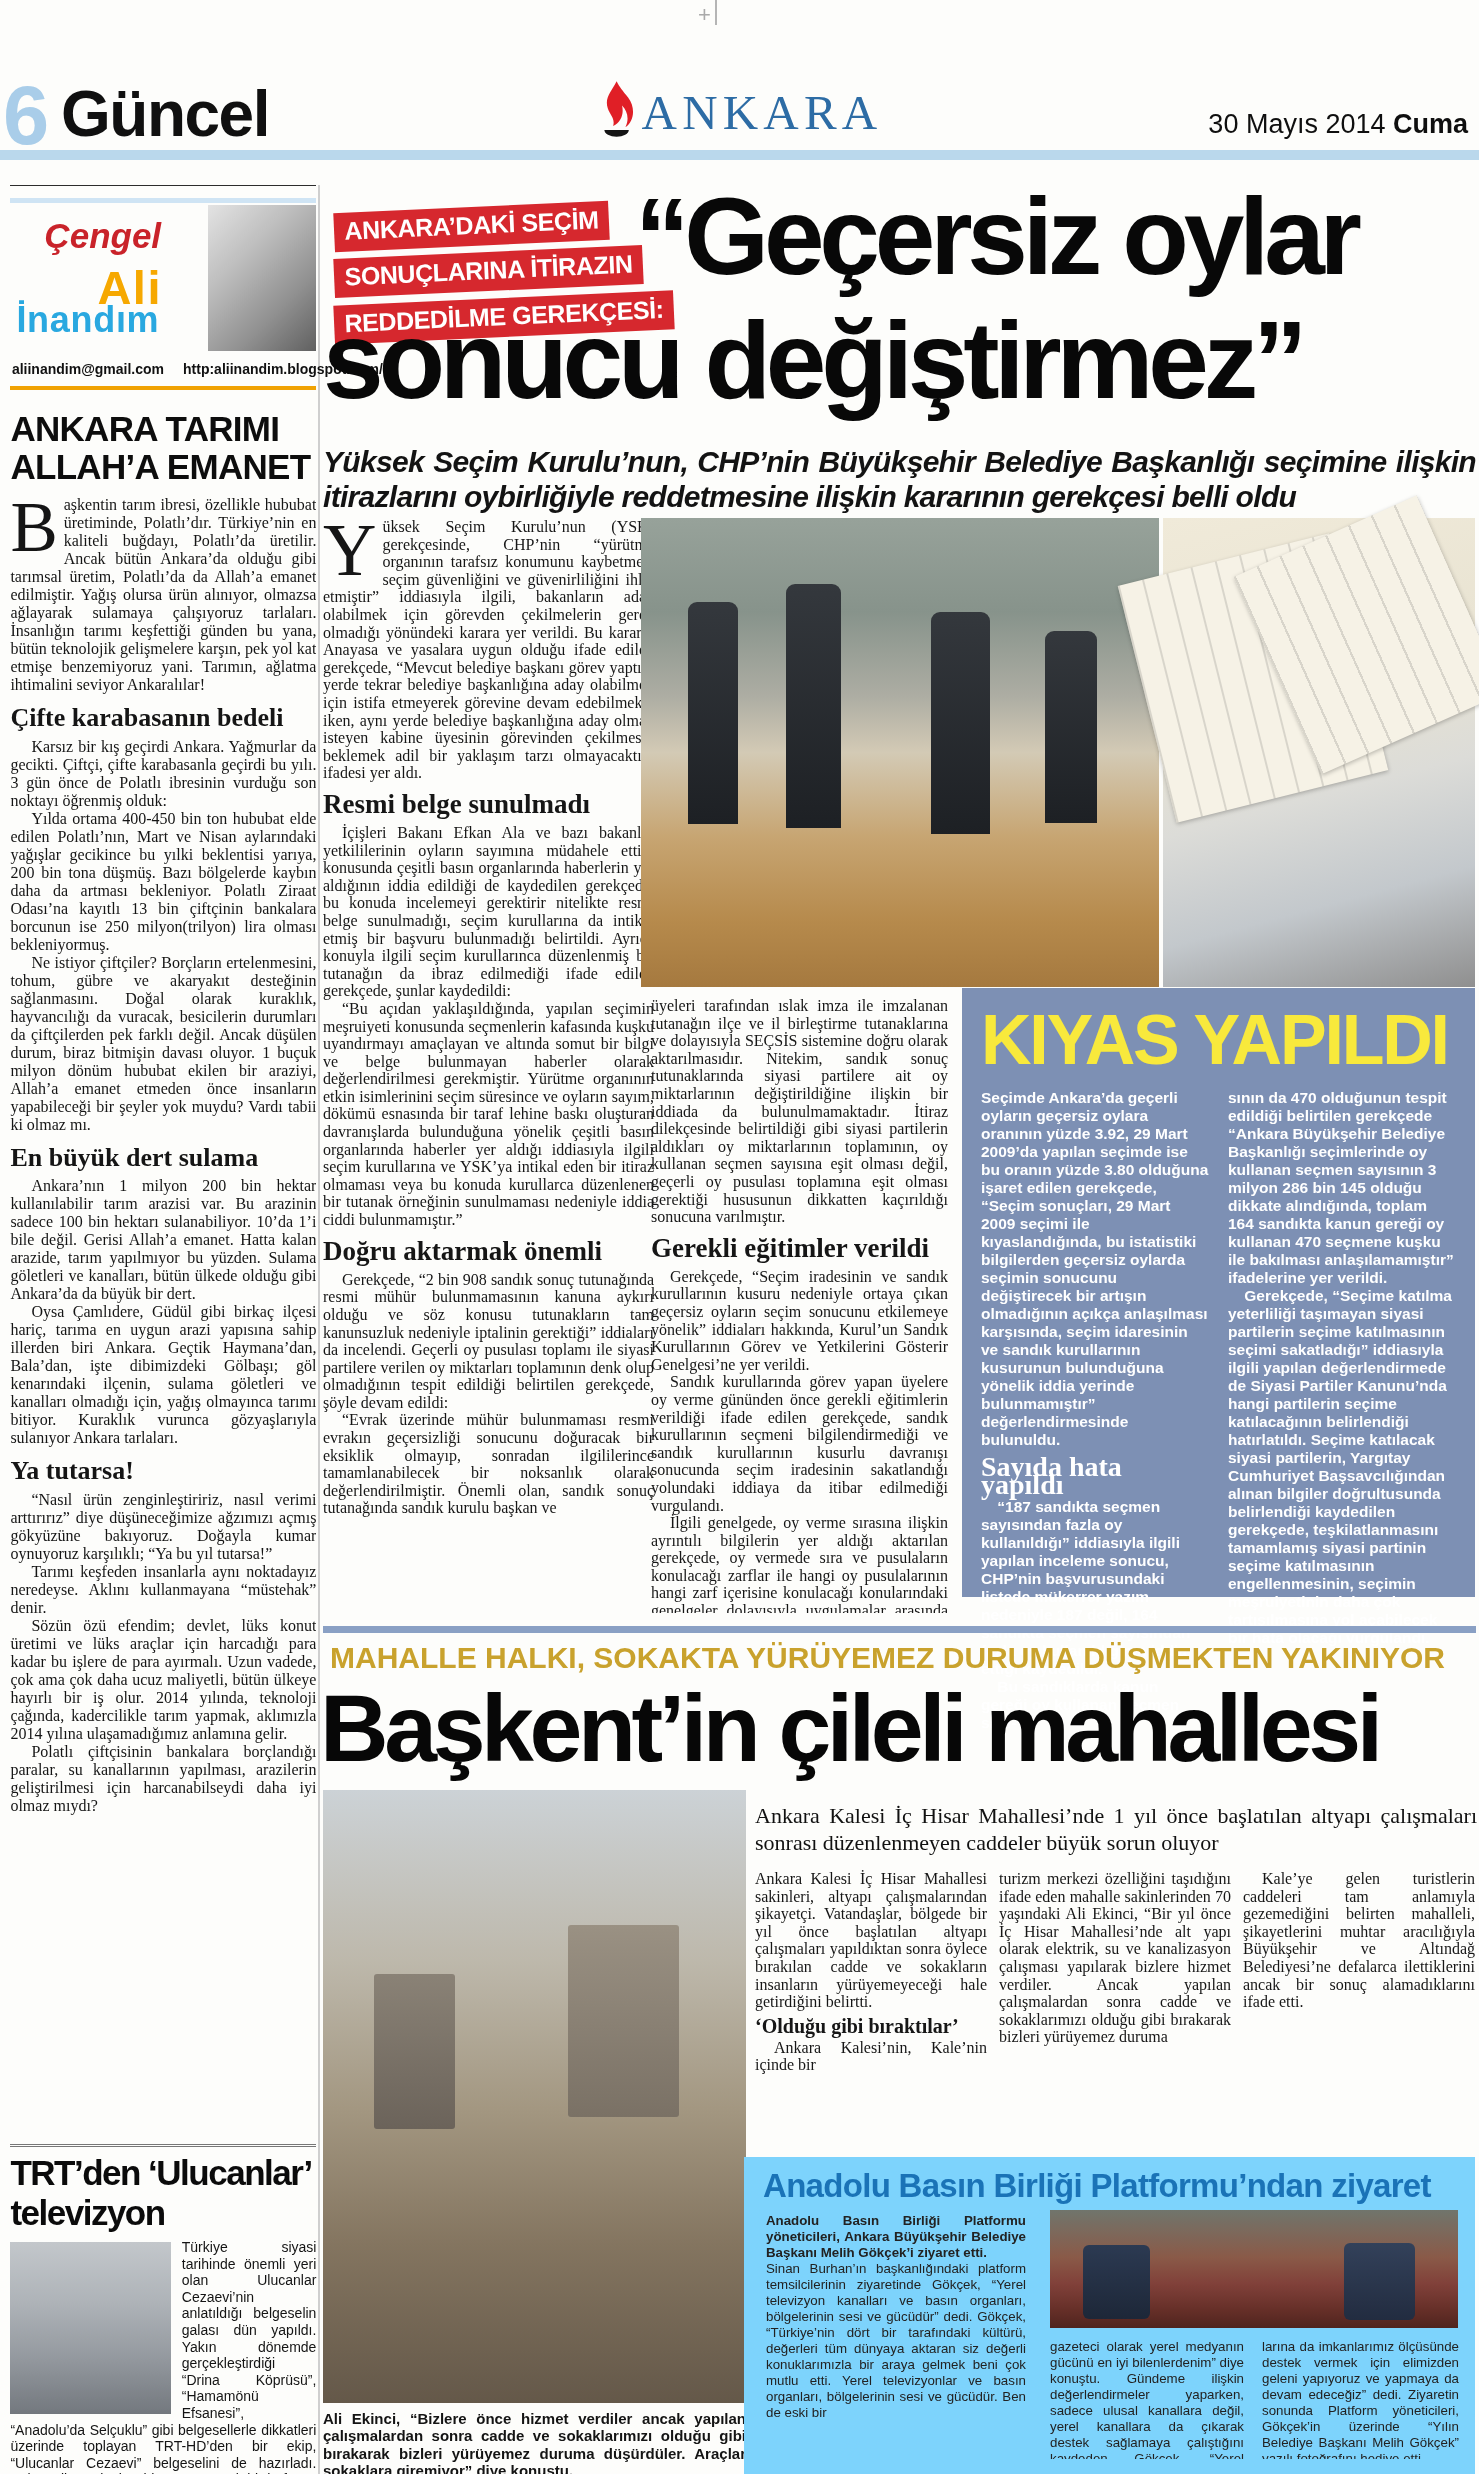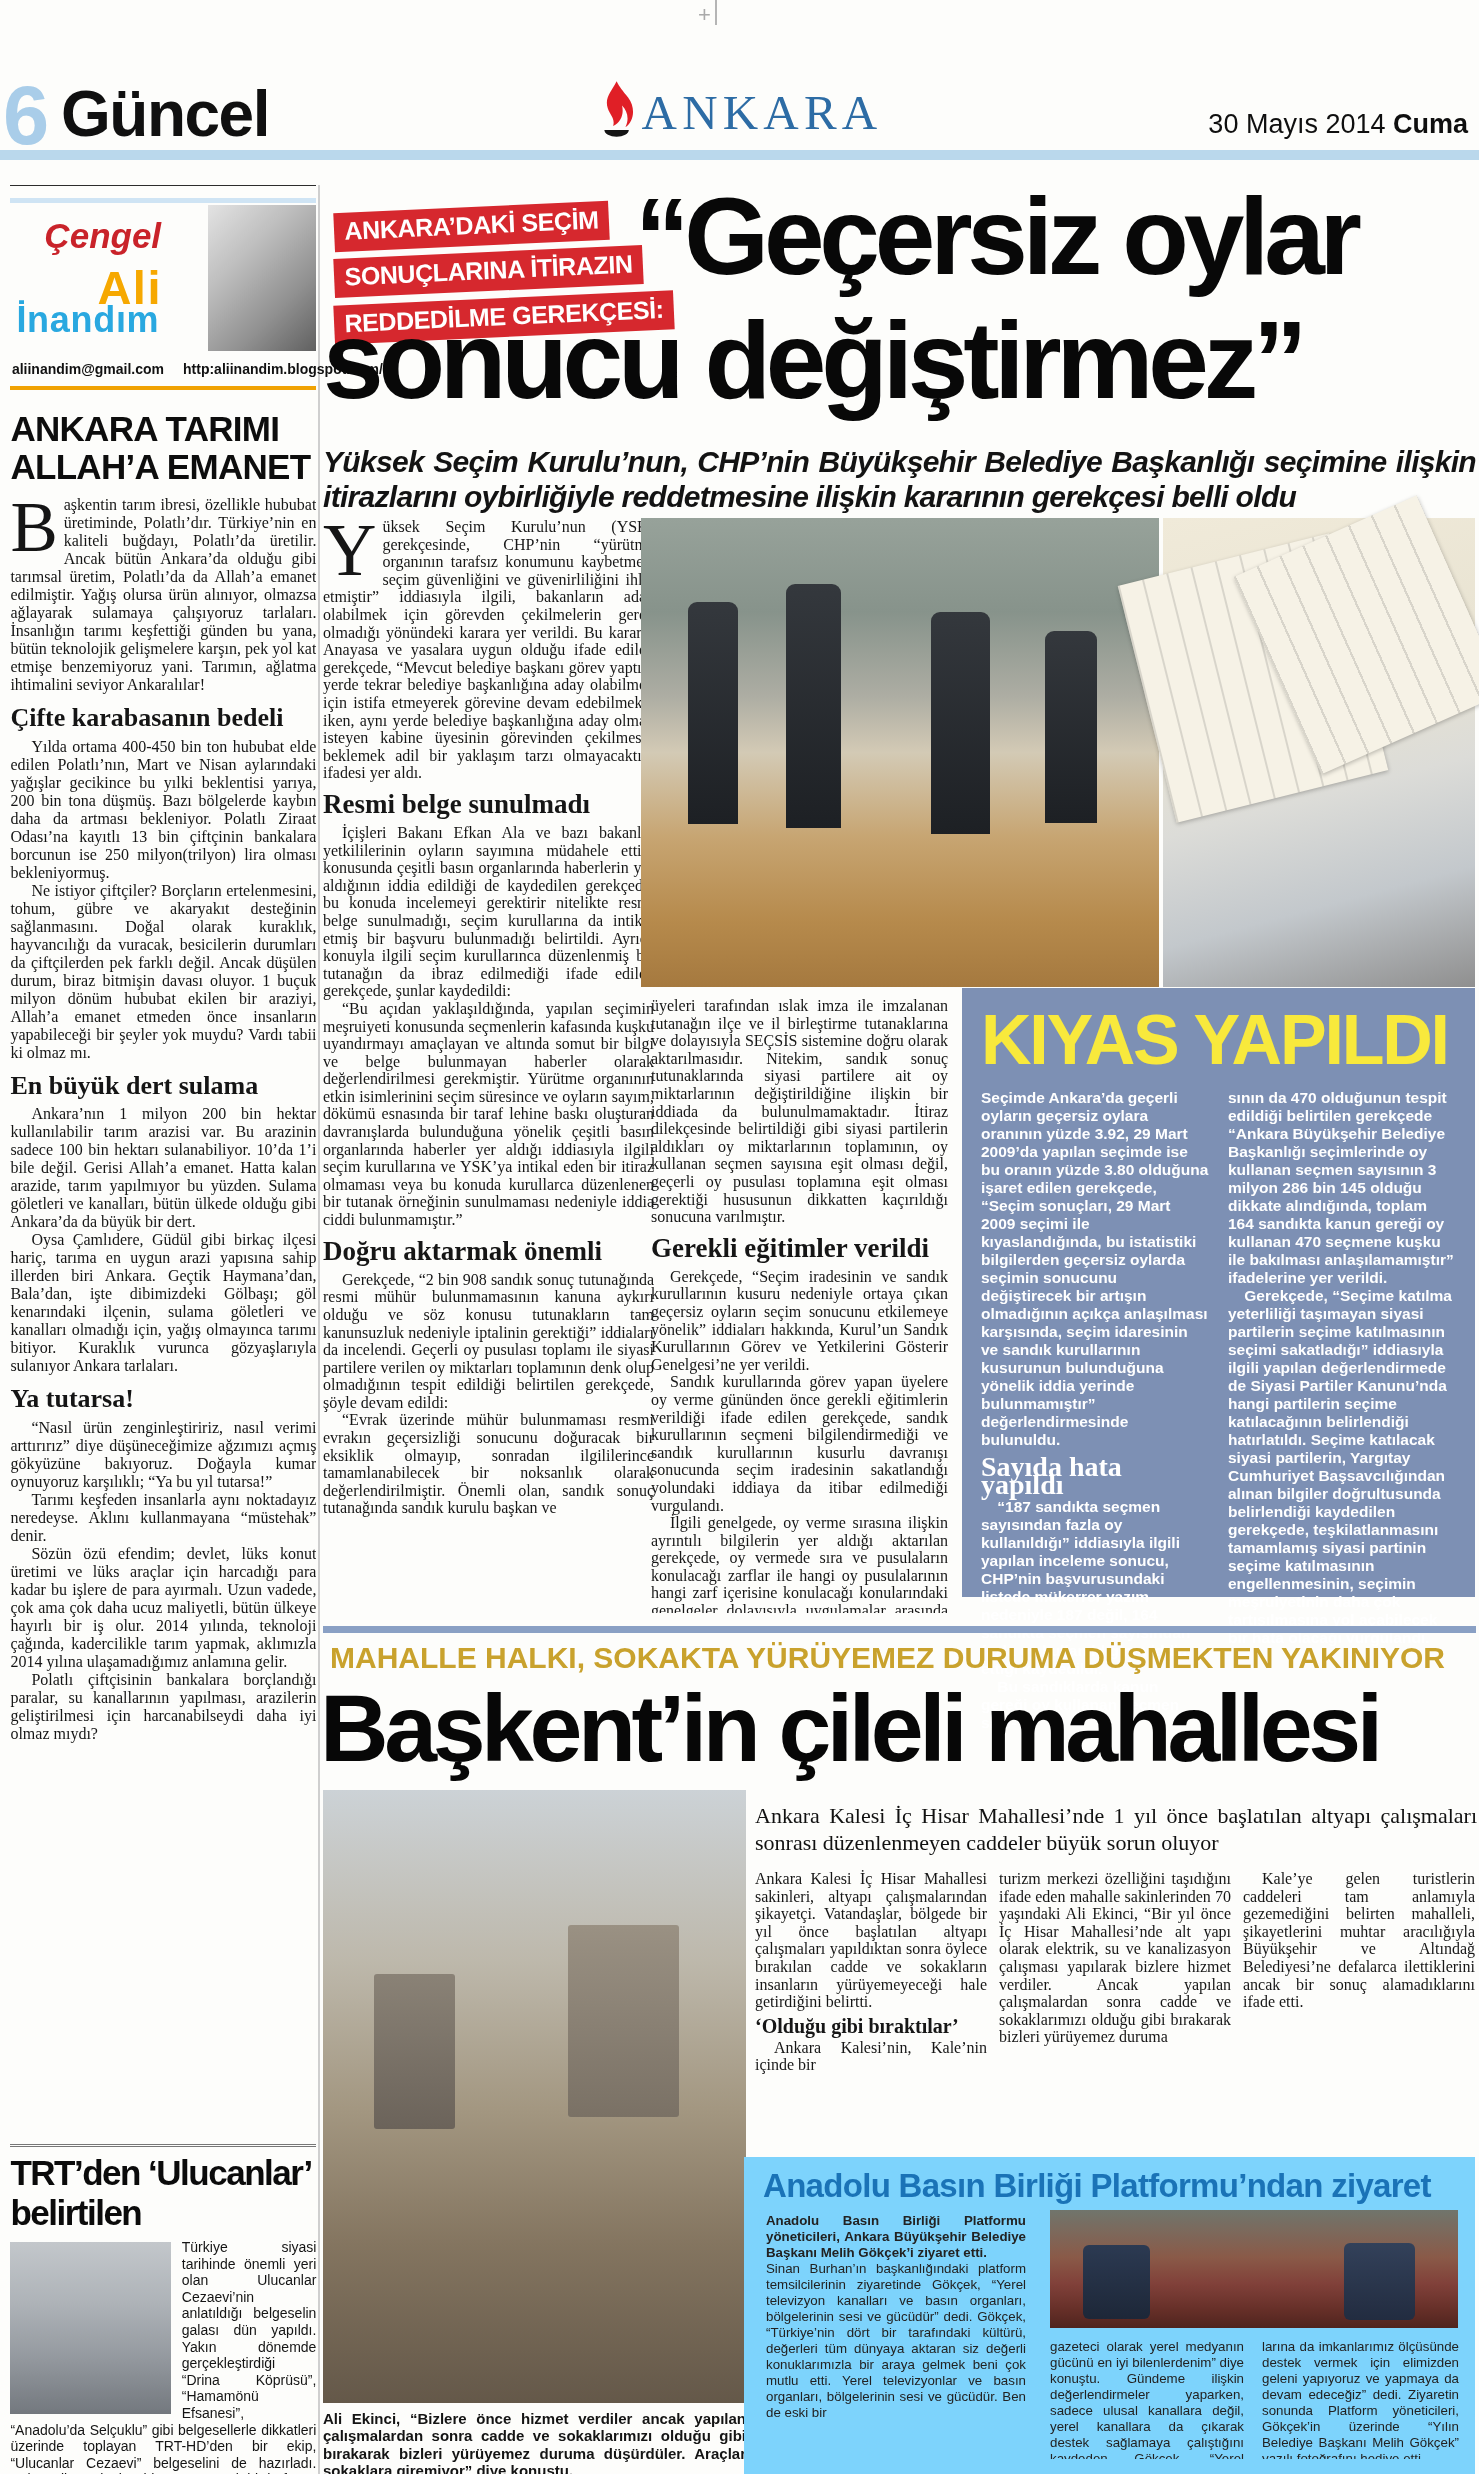--- a/index.html
+++ b/index.html
@@ -140,35 +140,36 @@
       <div class="mast-contact">
         <span>aliinandim@gmail.com</span>
         <span>http:aliinandim.blogspot.com/</span>
       </div>
       <div class="mast-rule"></div>
     </div>
     <div class="cengel-hl">ANKARA TARIMI ALLAH’A EMANET</div>
     <div id="cengel-body" class="colbody serif just">
       <p class="nodent"><span class="dc serif">B</span><span>aşkentin tarım ibresi, özellikle hububat üretiminde, Polatlı’dır. Türkiye’nin en kaliteli buğdayı, Polatlı’da üretilir. Ancak bütün Ankara’da olduğu gibi tarımsal üretim, Polatlı’da da Allah’a emanet edilmiştir. Yağış olursa ürün alınıyor, olmazsa ağlayarak sulamaya çalışıyoruz tarlaları. İnsanlığın tarımı keşfettiği günden bu yana, bütün teknolojik gelişmelere karşın, pek yol kat etmişe benzemiyoruz yani. Tarımın, ağlatma ihtimalini seviyor Ankaralılar!</span></p>
       <div class="sub1">Çifte karabasanın bedeli</div>
+      <p>Karsız bir kış geçirdi Ankara. Yağmurlar da gecikti. Çiftçi, çifte karabasanla geçirdi bu yılı. 3 gün önce de Polatlı ibresinin vurduğu son noktayı öğrenmiş olduk:</p>
       <p>Yılda ortama 400-450 bin ton hububat elde edilen Polatlı’nın, Mart ve Nisan aylarındaki yağışlar gecikince bu yılki beklentisi yarıya, 200 bin tona düşmüş. Bazı bölgelerde kaybın daha da artması bekleniyor. Polatlı Ziraat Odası’na kayıtlı 13 bin çiftçinin bankalara borcunun ise 250 milyon(trilyon) lira olması bekleniyormuş.</p>
       <p>Ne istiyor çiftçiler? Borçların ertelenmesini, tohum, gübre ve akaryakıt desteğinin sağlanmasını. Doğal olarak kuraklık, hayvancılığı da vuracak, besicilerin durumları da çiftçilerden pek farklı değil. Ancak düşülen durum, biraz bitmişin davası oluyor. 1 buçuk milyon dönüm hububat ekilen bir araziyi, Allah’a emanet etmeden önce insanların yapabileceği bir şeyler yok muydu? Vardı tabii ki olmaz mı.</p>
       <div class="sub1">En büyük dert sulama</div>
       <p>Ankara’nın 1 milyon 200 bin hektar kullanılabilir tarım arazisi var. Bu arazinin sadece 100 bin hektarı sulanabiliyor. 10’da 1’i bile değil. Gerisi Allah’a emanet. Hatta kalan arazide, tarım yapılmıyor bu yüzden. Sulama göletleri ve kanalları, bütün ülkede olduğu gibi Ankara’da da büyük bir dert.</p>
       <p>Oysa Çamlıdere, Güdül gibi birkaç ilçesi hariç, tarıma en uygun arazi yapısına sahip illerden biri Ankara. Geçtik Haymana’dan, Bala’dan, işte dibimizdeki Gölbaşı; göl kenarındaki ilçenin, sulama göletleri ve kanalları olmadığı için, yağış olmayınca tarımı bitiyor. Kuraklık vurunca gözyaşlarıyla sulanıyor Ankara tarlaları.</p>
       <div class="sub1">Ya tutarsa!</div>
       <p>“Nasıl ürün zenginleştiririz, nasıl verimi arttırırız” diye düşüneceğimize ağzımızı açmış gökyüzüne bakıyoruz. Doğayla kumar oynuyoruz karşılıklı; “Ya bu yıl tutarsa!”</p>
       <p>Tarımı keşfeden insanlarla aynı noktadayız neredeyse. Aklını kullanmayana “müstehak” denir.</p>
       <p>Sözün özü efendim; devlet, lüks konut üretimi ve lüks araçlar için harcadığı para kadar bu işlere de para ayırmalı. Uzun vadede, çok ama çok daha ucuz maliyetli, bütün ülkeye hayırlı bir iş olur. 2014 yılında, teknoloji çağında, kadercilikle tarım yapmak, aklımızla 2014 yılına ulaşamadığımız anlamına gelir.</p>
       <p>Polatlı çiftçisinin bankalara borçlandığı paralar, su kanallarının yapılması, arazilerin geliştirilmesi için harcanabilseydi daha iyi olmaz mıydı?</p>
     </div>
   </div>
 
   <div id="trt" class="abs">
-    <div class="trt-hl">TRT’den ‘Ulucanlar’ belirtilen</div>
+    <div class="trt-hl">TRT’den ‘Ulucanlar’ televizyon</div>
     <div class="trt-photo"></div>
     <div class="trt-body just">Türkiye siyasi tarihinde önemli yeri olan Ulucanlar Cezaevi’nin anlatıldığı belgeselin galası dün yapıldı. Yakın dönemde gerçekleştirdiği “Drina Köprüsü”, “Hamamönü Efsanesi”, “Anadolu’da Selçuklu” gibi belgesellerle dikkatleri üzerinde toplayan TRT-HD’den bir ekip, “Ulucanlar Cezaevi” belgeselini de hazırladı. Belgeselle Türk siyasi hayatının canlı bir hafızası olan Ulucanlar Cezaevi’nin 81 yıllık geçmişinin olay ve tanıklıklarıyla anlatılarak, geçmişin doğru okunmasına ve unutulmamasına katkı sağlamak amaçlanıyor.</div>
   </div>
 
   <div id="redlabels" class="abs">
     <div class="redlabel">ANKARA’DAKİ SEÇİM</div><br>
     <div class="redlabel">SONUÇLARINA İTİRAZIN</div><br>
     <div class="redlabel">REDDEDİLME GEREKÇESİ:</div>
   </div>
   <div id="hl1" class="abs hl-big">“Geçersiz oylar</div>

